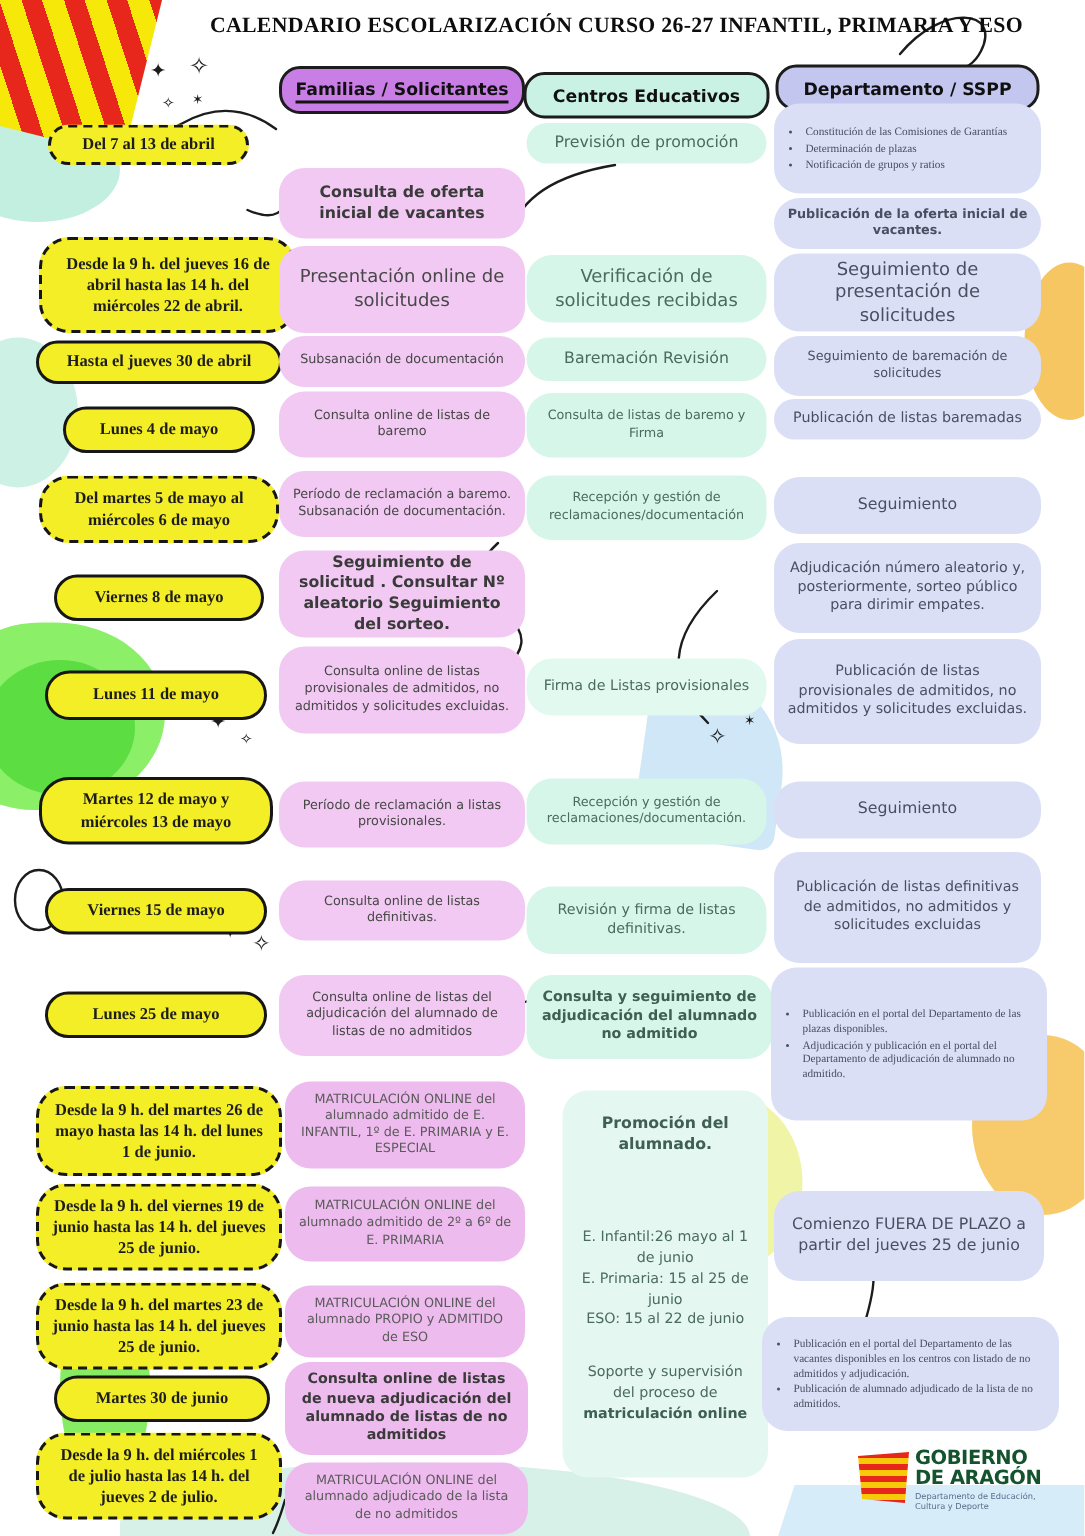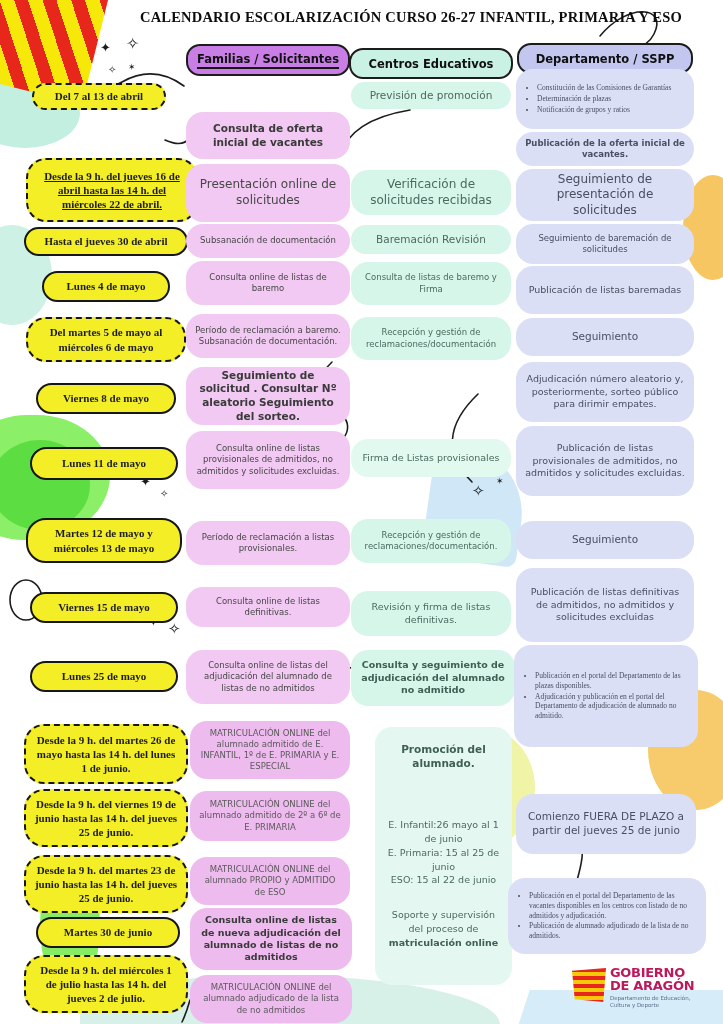--- a/index.html
+++ b/index.html
@@ -40,21 +40,21 @@
   .b{font-weight:bold;color:#3a3a3a;}
   .bullets{align-items:flex-start;text-align:left;justify-content:center;}
   .bullets ul{margin:0;padding-left:12px;}
   .bullets li{margin:1px 0;font-family:Liberation Serif, serif;}
   
   .logo{position:absolute;left:572px;top:966px;width:146px;height:54px;z-index:3;display:flex;}
   .logo-flag{width:34px;height:34px;margin-top:2px;
              background:repeating-linear-gradient(180deg,#e7271b 0 4px,#f6c909 4px 8px);
              clip-path:polygon(0 8%,100% 0,92% 100%,8% 92%);}
   .logo-text{margin-left:4px;}
-  .logo-name{font-weight:bold;font-size:13px;line-height:1.0;color:#be185d;letter-spacing:-0.3px;}
+  .logo-name{font-weight:bold;font-size:13px;line-height:1.0;color:#14532d;letter-spacing:-0.3px;}
   .logo-sub{font-size:5.5px;color:#5a6d8c;margin-top:3px;line-height:1.3;width:90px;}
 </style>
 </head>
 <body>
 
 <div id="poster">
 
   <div class="blob" style="left:-30px;top:78px;width:110px;height:70px;background:#c2efdf;border-radius:50%;"></div>
   <div class="blob" style="left:-28px;top:225px;width:80px;height:100px;background:#cdf2e5;border-radius:50%;"></div>
   <div class="blob" style="left:-40px;top:415px;width:150px;height:125px;background:#8bef68;border-radius:48% 52% 55% 45%;"></div>
@@ -103,21 +103,21 @@
     <span class="ul">Familias / Solicitantes</span>
   </div>
   <div class="col-header" style="left:349px;top:48px;width:160px;height:27px;background:#c9f2e4;">
     <span>Centros Educativos</span>
   </div>
   <div class="col-header" style="left:517px;top:43px;width:172px;height:27px;background:#c3c7f0;">
     <span>Departamento / SSPP</span>
   </div>
 
   <div class="pill dashed" style="left:32px;top:83px;width:134px;height:27px;">Del 7 al 13 de abril</div>
-  <div class="pill dashed" style="left:26px;top:158px;width:172px;height:64px;text-decoration:underline;">Desde la 9 h. del jueves 16 de abril hasta las 14 h. del miércoles 22 de abril.</div>
+  <div class="pill dashed" style="left:26px;top:158px;width:172px;height:64px;">Desde la 9 h. del jueves 16 de abril hasta las 14 h. del miércoles 22 de abril.</div>
   <div class="pill" style="left:24px;top:227px;width:164px;height:29px;">Hasta el jueves 30 de abril</div>
   <div class="pill" style="left:42px;top:271px;width:128px;height:31px;">Lunes 4 de mayo</div>
   <div class="pill dashed" style="left:26px;top:317px;width:160px;height:45px;">Del martes 5 de mayo al miércoles 6 de mayo</div>
   <div class="pill" style="left:36px;top:383px;width:140px;height:31px;">Viernes 8 de mayo</div>
   <div class="pill" style="left:30px;top:447px;width:148px;height:33px;">Lunes 11 de mayo</div>
   <div class="pill" style="left:26px;top:518px;width:156px;height:45px;">Martes 12 de mayo y miércoles 13 de mayo</div>
   <div class="pill" style="left:30px;top:592px;width:148px;height:31px;">Viernes 15 de mayo</div>
   <div class="pill" style="left:30px;top:661px;width:148px;height:31px;">Lunes 25 de mayo</div>
   <div class="pill dashed" style="left:24px;top:724px;width:164px;height:60px;">Desde la 9 h. del martes 26 de mayo hasta las 14 h. del lunes 1 de junio.</div>
   <div class="pill dashed" style="left:24px;top:789px;width:164px;height:58px;">Desde la 9 h. del viernes 19 de junio hasta las 14 h. del jueves 25 de junio.</div>
@@ -166,21 +166,21 @@
   <div class="box lav bullets" style="left:516px;top:69px;width:178px;height:60px;font-size:7.5px;">
     <ul>
       <li>Constitución de las Comisiones de Garantías</li>
       <li>Determinación de plazas</li>
       <li>Notificación de grupos y ratios</li>
     </ul>
   </div>
   <div class="box lav sm b" style="left:516px;top:132px;width:178px;height:34px;color:#474f60;">Publicación de la oferta inicial de vacantes.</div>
   <div class="box lav lg" style="left:516px;top:169px;width:178px;height:52px;">Seguimiento de presentación de solicitudes</div>
   <div class="box lav sm" style="left:516px;top:224px;width:178px;height:40px;">Seguimiento de baremación de solicitudes</div>
-  <div class="box lav m9" style="left:516px;top:266px;width:178px;height:48px;">Publicación de listas baremadas</div>
+  <div class="box lav m9" style="left:516px;top:266px;width:178px;height:27px;">Publicación de listas baremadas</div>
   <div class="box lav md" style="left:516px;top:318px;width:178px;height:38px;">Seguimiento</div>
   <div class="box lav m9" style="left:516px;top:362px;width:178px;height:60px;">Adjudicación número aleatorio y, posteriormente, sorteo público para dirimir empates.</div>
   <div class="box lav m9" style="left:516px;top:426px;width:178px;height:70px;">Publicación de listas provisionales de admitidos, no admitidos y solicitudes excluidas.</div>
   <div class="box lav md" style="left:516px;top:521px;width:178px;height:38px;">Seguimiento</div>
   <div class="box lav m9" style="left:516px;top:568px;width:178px;height:74px;">Publicación de listas definitivas de admitidos, no admitidos y solicitudes excluidas</div>
   <div class="box lav bullets" style="left:514px;top:645px;width:184px;height:102px;font-size:7.5px;">
     <ul>
       <li>Publicación en el portal del Departamento de las plazas disponibles.</li>
       <li>Adjudicación y publicación en el portal del Departamento de adjudicación de alumnado no admitido.</li>
     </ul>

